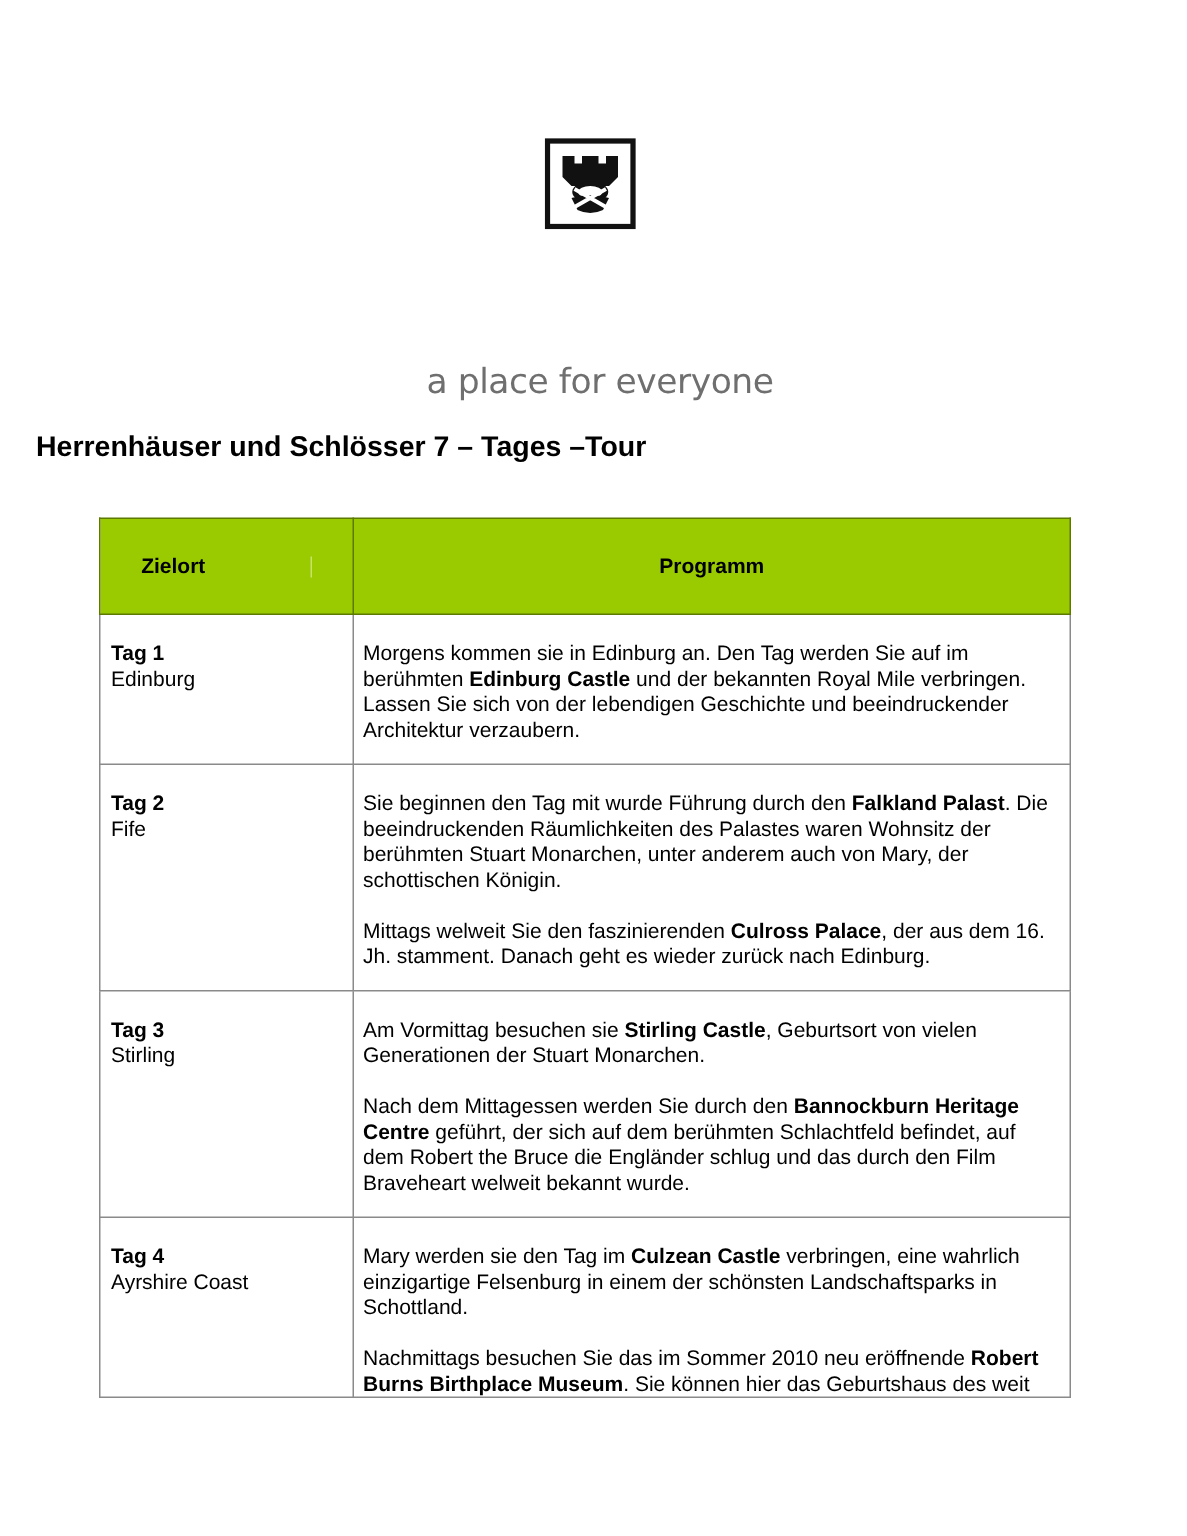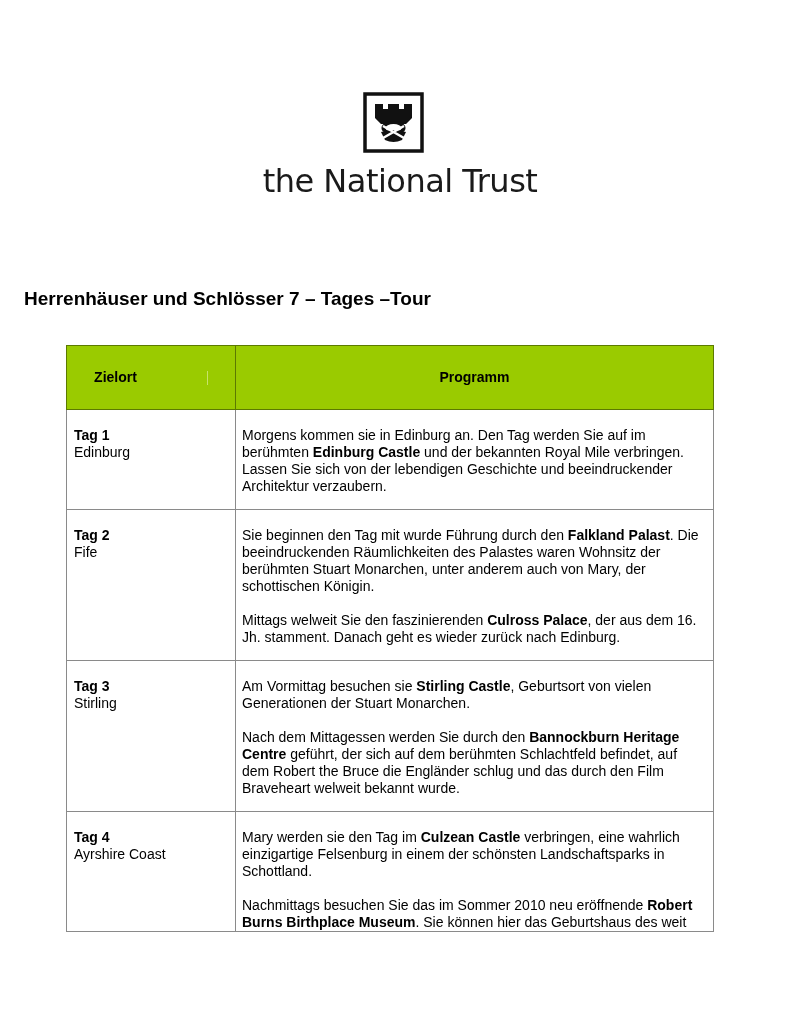--- a/index.html
+++ b/index.html
@@ -39,21 +39,21 @@
 
 <div class="logo">
   <svg class="logo-emblem" viewBox="0 0 61 61">
     <rect x="2" y="2" width="57" height="57" fill="#fff" stroke="#111" stroke-width="3.5"></rect>
     <path d="M12 12 h8 v5 h5 v-5 h11 v5 h5 v-5 h8 v14 l-6 6 h-25 l-6 -6 z" fill="#111"></path>
     <ellipse cx="30.5" cy="36" rx="12" ry="7" fill="#111"></ellipse>
     <ellipse cx="30.5" cy="36" rx="8" ry="4" fill="#fff"></ellipse>
     <path d="M18 40 q12.5 -4 25 0 l-4 8 q-8.5 4 -17 0 z" fill="#111"></path>
     <path d="M20 34 l21 12 M41 34 l-21 12" stroke="#fff" stroke-width="2.5"></path>
   </svg>
-  <div class="logo-line1">the National Trust</div>
+  <div class="logo-tagline">a place for everyone</div>
 </div>
 
 <div class="doc-title">Herrenhäuser und Schlösser 7 – Tages –Tour</div>
 
 <table class="program">
   <thead>
     <tr>
       <th class="col-zielort">
         <span>Zielort</span><span class="header-sep"></span>
       </th>

